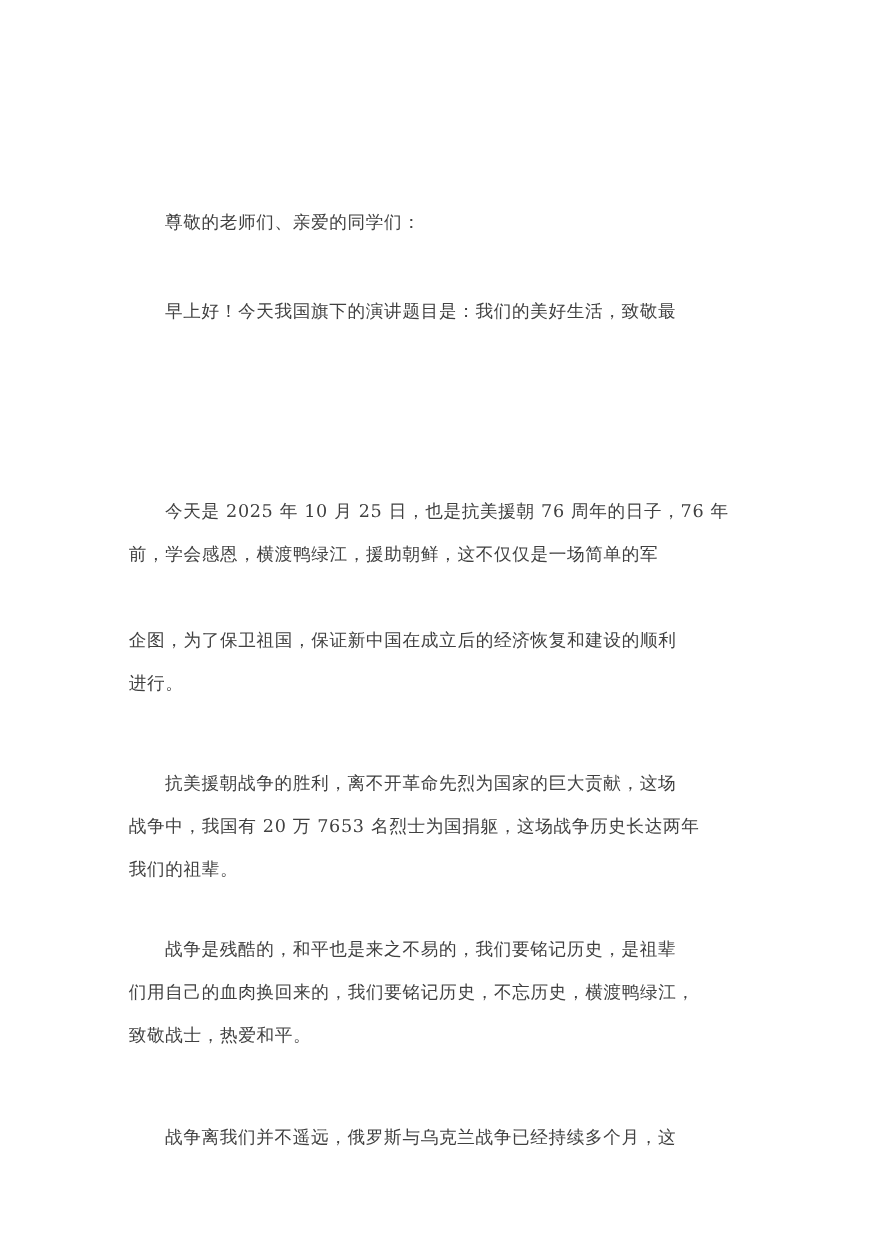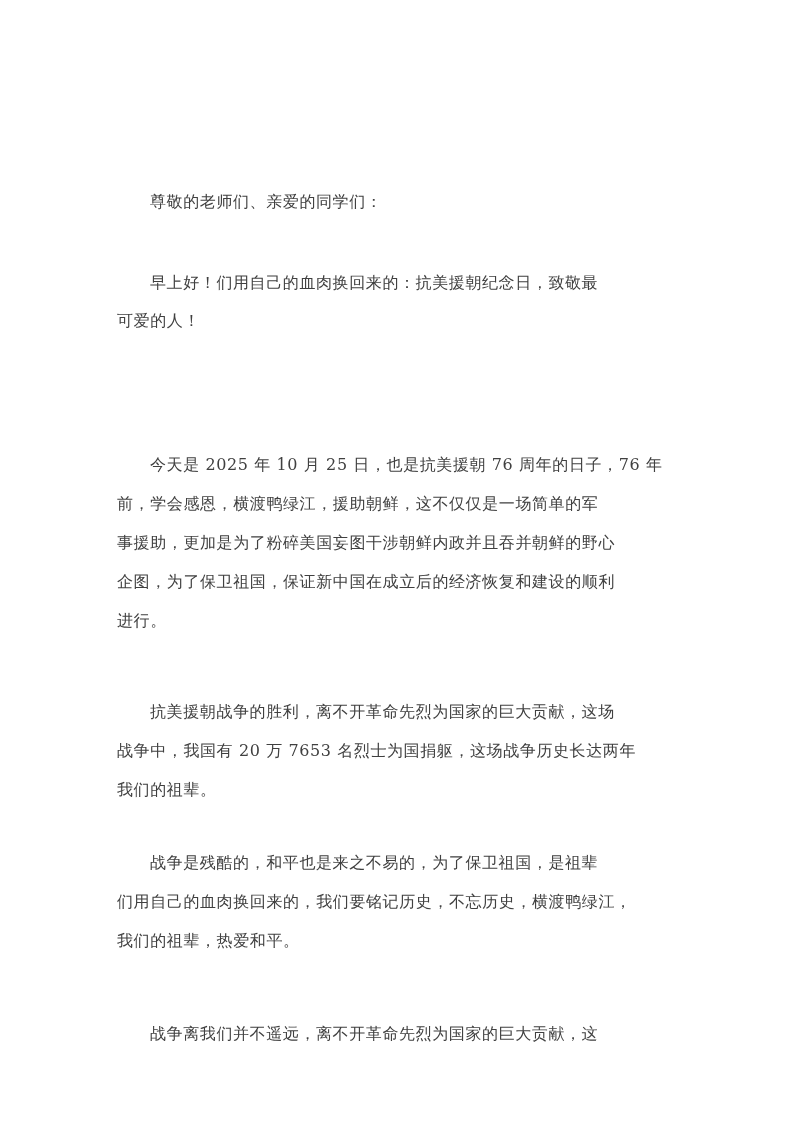--- a/index.html
+++ b/index.html
@@ -17,31 +17,29 @@
     white-space: nowrap;
     letter-spacing: 0.6px;
   }
   .indent { left: 150px; }
 </style>
 </head>
 <body>
 
 <div class="page">
   <div class="line indent" style="top:187px">尊敬的老师们、亲爱的同学们：</div>
-  <div class="line indent" style="top:268px">早上好！们用自己的血肉换回来的：抗美援朝纪念日，致敬最</div>
-  <div class="line" style="top:306px">可爱的人！</div>
+  <div class="line indent" style="top:268px">早上好！今天我国旗下的演讲题目是：我们的美好生活，致敬最</div>
 
   <div class="line indent" style="top:450px">今天是 2025 年 10 月 25 日，也是抗美援朝 76 周年的日子，76 年</div>
   <div class="line" style="top:489px">前，学会感恩，横渡鸭绿江，援助朝鲜，这不仅仅是一场简单的军</div>
-  <div class="line" style="top:528px">事援助，更加是为了粉碎美国妄图干涉朝鲜内政并且吞并朝鲜的野心</div>
   <div class="line" style="top:567px">企图，为了保卫祖国，保证新中国在成立后的经济恢复和建设的顺利</div>
   <div class="line" style="top:606px">进行。</div>
 
   <div class="line indent" style="top:697px">抗美援朝战争的胜利，离不开革命先烈为国家的巨大贡献，这场</div>
   <div class="line" style="top:736px">战争中，我国有 20 万 7653 名烈士为国捐躯，这场战争历史长达两年</div>
   <div class="line" style="top:775px">我们的祖辈。</div>
 
-  <div class="line indent" style="top:848px">战争是残酷的，和平也是来之不易的，为了保卫祖国，是祖辈</div>
+  <div class="line indent" style="top:848px">战争是残酷的，和平也是来之不易的，我们要铭记历史，是祖辈</div>
   <div class="line" style="top:887px">们用自己的血肉换回来的，我们要铭记历史，不忘历史，横渡鸭绿江，</div>
-  <div class="line" style="top:926px">我们的祖辈，热爱和平。</div>
+  <div class="line" style="top:926px">致敬战士，热爱和平。</div>
 
-  <div class="line indent" style="top:1019px">战争离我们并不遥远，离不开革命先烈为国家的巨大贡献，这</div>
+  <div class="line indent" style="top:1019px">战争离我们并不遥远，俄罗斯与乌克兰战争已经持续多个月，这</div>
 </div>
 
 </body></html>

